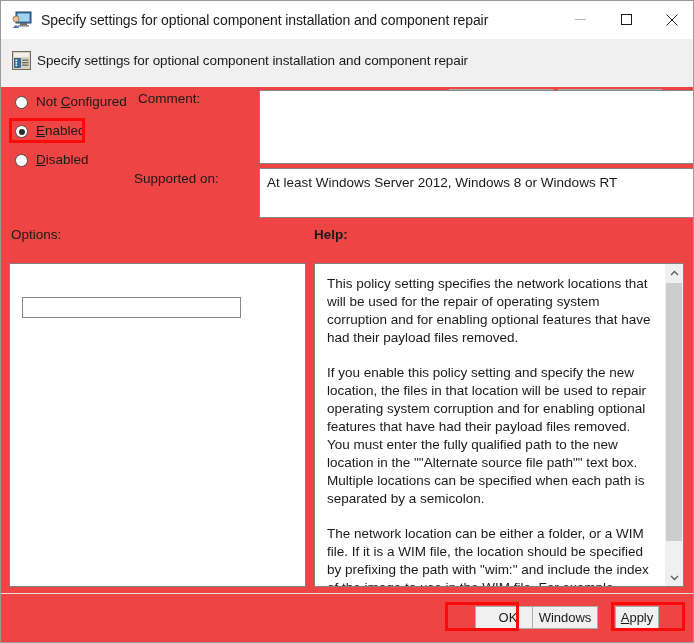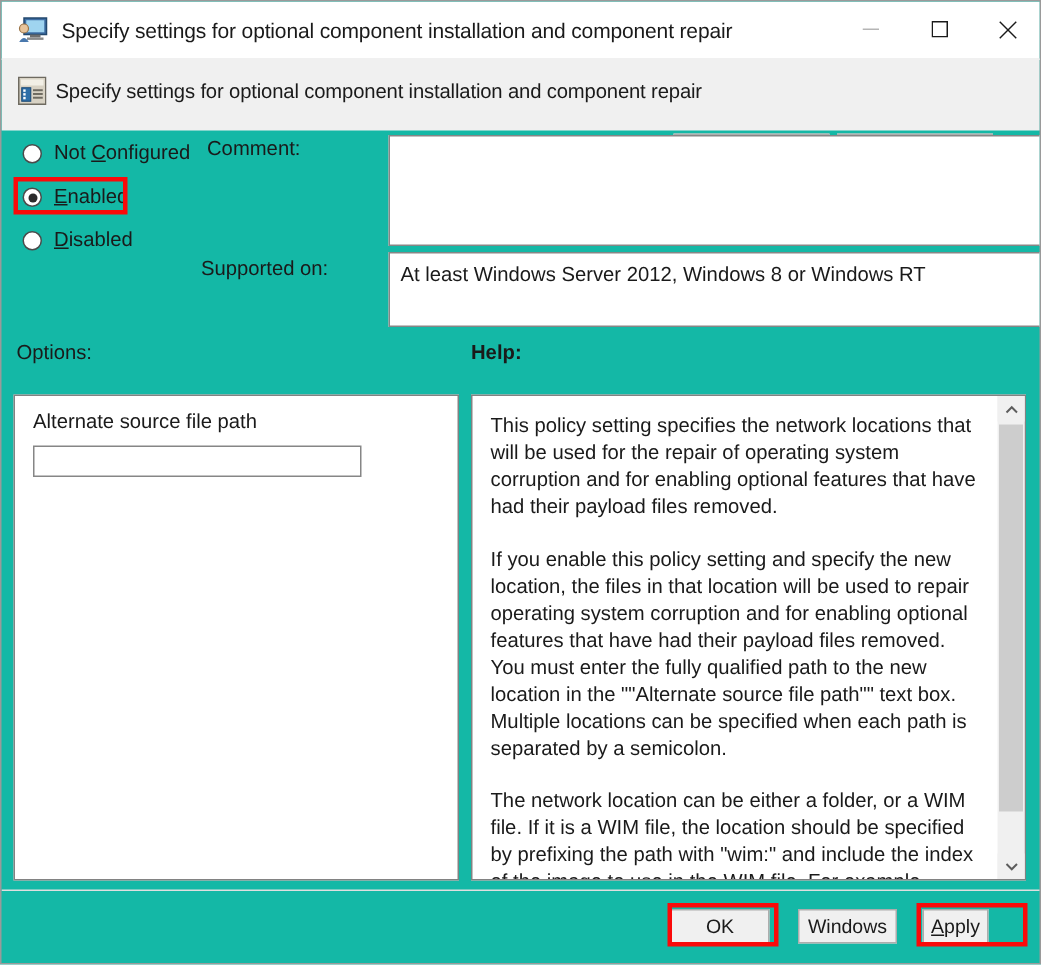--- a/index.html
+++ b/index.html
@@ -11,21 +11,21 @@
   body {
     font-family: "Liberation Sans", sans-serif;
     -webkit-font-smoothing: antialiased;
   }
 
   #dialog {
     position: relative;
     width: 694px;
     height: 643px;
     box-sizing: border-box;
-    background: #14b8a6;
+    background: #ef4444;
     border: 1px solid #9a9a9a;
     overflow: hidden;
   }
 
   
   .titlebar {
     position: absolute;
     left: 0; top: 0;
     width: 694px;
     height: 38px;
@@ -299,21 +299,21 @@
 
   
   .footer-sep {
     position: absolute;
     left: 0; top: 592px;
     width: 694px; height: 1px;
     background: #dfdfdf;
   }
   .btn-ok {
     position: absolute;
-    left: 446px; top: 605px;
+    left: 474px; top: 605px;
     width: 66px; height: 23px;
   }
   .btn-cancel {
     position: absolute;
     left: 531px; top: 605px;
     width: 66px; height: 23px;
   }
   .btn-apply {
     position: absolute;
     left: 614px; top: 605px;
@@ -417,21 +417,20 @@
       <svg class="chev" viewBox="0 0 9 6">
           <polyline points="1,1 4.5,4.5 8,1" fill="none" stroke="#b9b9b9" stroke-width="1.3"></polyline>
         </svg>
     </div>
   </div>
 
   <div class="section-label lbl-options">Options:</div>
   <div class="section-label lbl-help">Help:</div>
 
   <div class="panel options-panel">
-    <div class="opt-caption">Alternate source file path</div>
     <input class="opt-input" type="text" value="" style="">
   </div>
 
   <div class="panel help-panel">
     <div class="help-text">
       <p>This policy setting specifies the network locations that will be used for the repair of operating system corruption and for enabling optional features that have had their payload files removed.</p>
       <p>If you enable this policy setting and specify the new location, the files in that location will be used to repair operating system corruption and for enabling optional features that have had their payload files removed. You must enter the fully qualified path to the new location in the ""Alternate source file path"" text box. Multiple locations can be specified when each path is separated by a semicolon.</p>
       <p>The network location can be either a folder, or a WIM file. If it is a WIM file, the location should be specified by prefixing the path with "wim:" and include the index of the image to use in the WIM file. For example "wim:\\server\share\install.wim:3".</p>
 
     </div>

